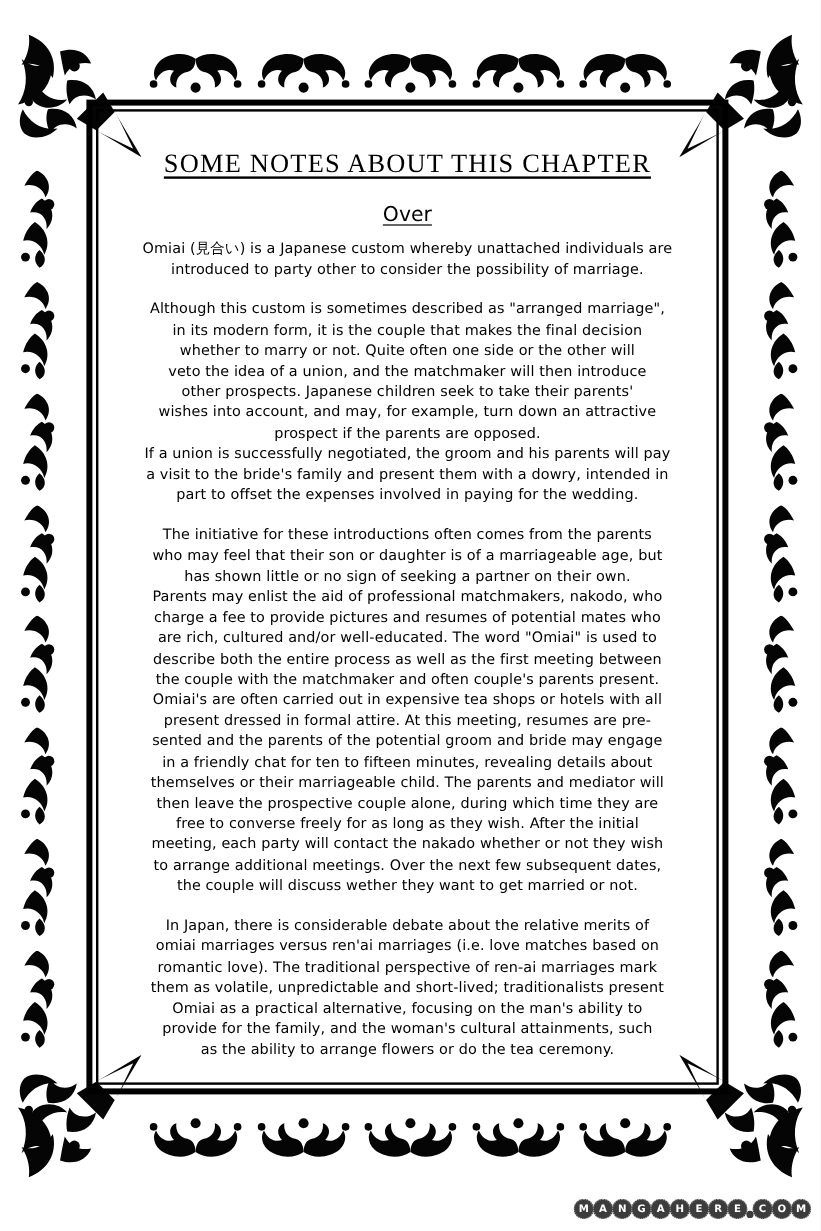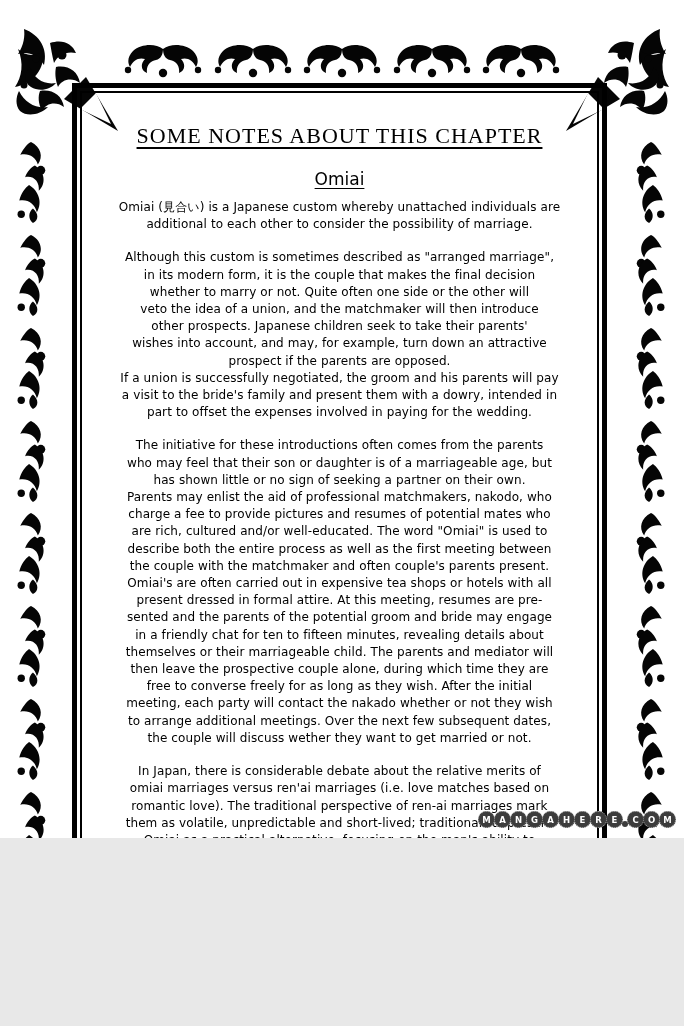--- a/index.html
+++ b/index.html
@@ -1,18 +1,18 @@
 <!DOCTYPE html>
 <html><head>
 <meta charset="utf-8">
 <style>
   html,body{margin:0;padding:0;background:#e8e8e8;}
   .page{
     position:relative;
-    width:684px;height:838px;
+    width:684px;height:1026px;
     background:#ffffff;
     overflow:hidden;
     font-family:"DejaVu Sans",sans-serif;
     color:#000;
   }
   
   .orn{position:absolute;fill:#050505;}
   .corner{width:104px;height:106px;}
   .corner-tl{left:14px;top:26px;}
   .corner-tr{left:566px;top:26px;transform:scaleX(-1);}
@@ -221,23 +221,23 @@
       </svg>
     <svg>
         <use href="#orn-v"></use>
       </svg>
   </div>
 
   <div class="frame">
     <div class="frame-inner">
       <div class="content">
         <h1 class="title">SOME NOTES ABOUT THIS CHAPTER</h1>
-        <h2 class="section-heading">Omiai</h2>
+        <h2 class="section-heading">Over</h2>
         <p class="notes-paragraph">Omiai (見合い) is a Japanese custom whereby unattached individuals are
-additional to each other to consider the possibility of marriage.</p>
+introduced to party other to consider the possibility of marriage.</p>
         <p class="notes-paragraph">Although this custom is sometimes described as "arranged marriage",
 in its modern form, it is the couple that makes the final decision
 whether to marry or not. Quite often one side or the other will
 veto the idea of a union, and the matchmaker will then introduce
 other prospects. Japanese children seek to take their parents'
 wishes into account, and may, for example, turn down an attractive
 prospect if the parents are opposed.
 If a union is successfully negotiated, the groom and his parents will pay
 a visit to the bride's family and present them with a dowry, intended in
 part to offset the expenses involved in paying for the wedding.</p>

